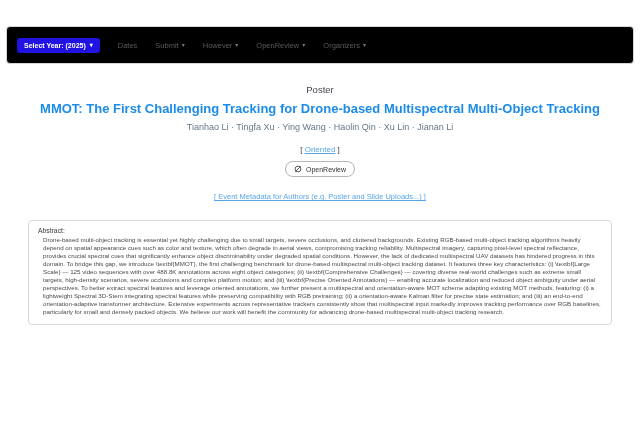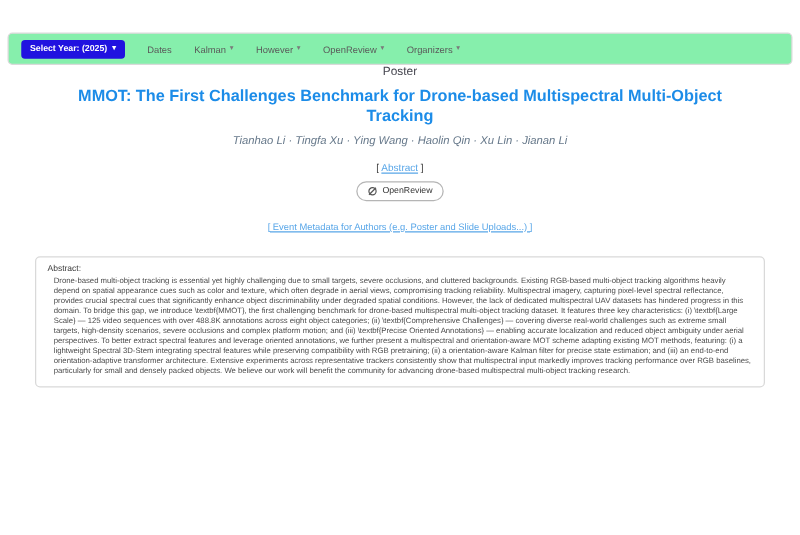--- a/index.html
+++ b/index.html
@@ -9,36 +9,36 @@
     --text-dark:#3d3d3d;
     --muted:#66788a;
     --border:#d9d9d9;
   }
   *{margin:0;padding:0;box-sizing:border-box;}
   html,body{width:640px;height:428px;background:#ffffff;overflow:hidden;
     font-family:"Liberation Sans",sans-serif;color:var(--text-dark);}
 
   
   .navbar{margin:26px 6px 0 6px;border:1px solid var(--border);border-radius:4px;
-    background:#86efac;display:flex;align-items:center;gap:18px;
-    padding:5px 10px;height:26px;}
+    background:#000000;display:flex;align-items:center;gap:18px;
+    padding:5px 10px;height:38px;}
   .year-btn{display:inline-flex;align-items:center;gap:4px;border:none;
     background:var(--year-btn-bg);color:#fff;font-size:7px;font-weight:bold;
     padding:4px 7px;border-radius:3px;cursor:pointer;
     font-family:"Liberation Sans",sans-serif;}
   .year-btn .caret{font-size:6px;line-height:1;}
   .nav-item{display:inline-flex;align-items:center;gap:3px;font-size:7.5px;
     color:#5a5a5a;cursor:pointer;}
   .nav-item .caret{font-size:6px;color:#7a7a7a;line-height:1;}
 
   
-  .event-type{text-align:center;font-size:9.5px;color:#45454f;}
+  .event-type{margin-top:20px;text-align:center;font-size:9.5px;color:#45454f;}
   .paper-title{margin:6px auto 0 auto;max-width:560px;text-align:center;
     font-size:13px;font-weight:bold;color:var(--title-blue);line-height:1.25;}
-  .authors{margin-top:5px;text-align:center;font-size:9px;color:var(--muted);font-style:italic;}
+  .authors{margin-top:5px;text-align:center;font-size:9px;color:var(--muted);}
 
   .link-row{margin-top:13px;text-align:center;font-size:8px;}
   .bracket{color:#3a3a3a;}
   .inline-link{color:var(--link-blue);text-decoration:underline;cursor:pointer;}
 
   .btn-row{margin-top:5px;text-align:center;}
   .openreview-btn{display:inline-flex;align-items:center;gap:4px;
     border:1px solid #b5b5b5;border-radius:9px;background:#fff;
     padding:3px 8px;font-size:7px;color:#333;cursor:pointer;
     font-family:"Liberation Sans",sans-serif;}
@@ -59,46 +59,46 @@
 
 <div class="navbar">
   <button class="year-btn">
     <span>Select Year: (2025)</span>
     <span class="caret">▾</span>
   </button>
   <div class="nav-item">
     <span>Dates</span>
   </div>
   <div class="nav-item">
-    <span>Kalman</span>
+    <span>Submit</span>
     <span class="caret">▾</span>
   </div>
   <div class="nav-item">
     <span>However</span>
     <span class="caret">▾</span>
   </div>
   <div class="nav-item">
     <span>OpenReview</span>
     <span class="caret">▾</span>
   </div>
   <div class="nav-item">
     <span>Organizers</span>
     <span class="caret">▾</span>
   </div>
 </div>
 
 <div class="event-type">Poster</div>
 
-<h1 class="paper-title">MMOT: The First Challenges Benchmark for Drone-based Multispectral Multi-Object Tracking</h1>
+<h1 class="paper-title">MMOT: The First Challenging Tracking for Drone-based Multispectral Multi-Object Tracking</h1>
 
 <div class="authors">Tianhao Li · Tingfa Xu · Ying Wang · Haolin Qin · Xu Lin · Jianan Li</div>
 
 <div class="link-row">
   <span class="bracket">[</span>
-  <a class="inline-link">Abstract</a>
+  <a class="inline-link">Oriented</a>
   <span class="bracket">]</span>
 </div>
 
 <div class="btn-row">
   <button class="openreview-btn">
     <span>
       <svg width="8" height="8" viewBox="0 0 10 10">
         <circle cx="5" cy="5" r="3.6" fill="none" stroke="#555" stroke-width="1.2"></circle>
         <line x1="1.5" y1="8.5" x2="8.5" y2="1.5" stroke="#555" stroke-width="1.2"></line>
       </svg>

